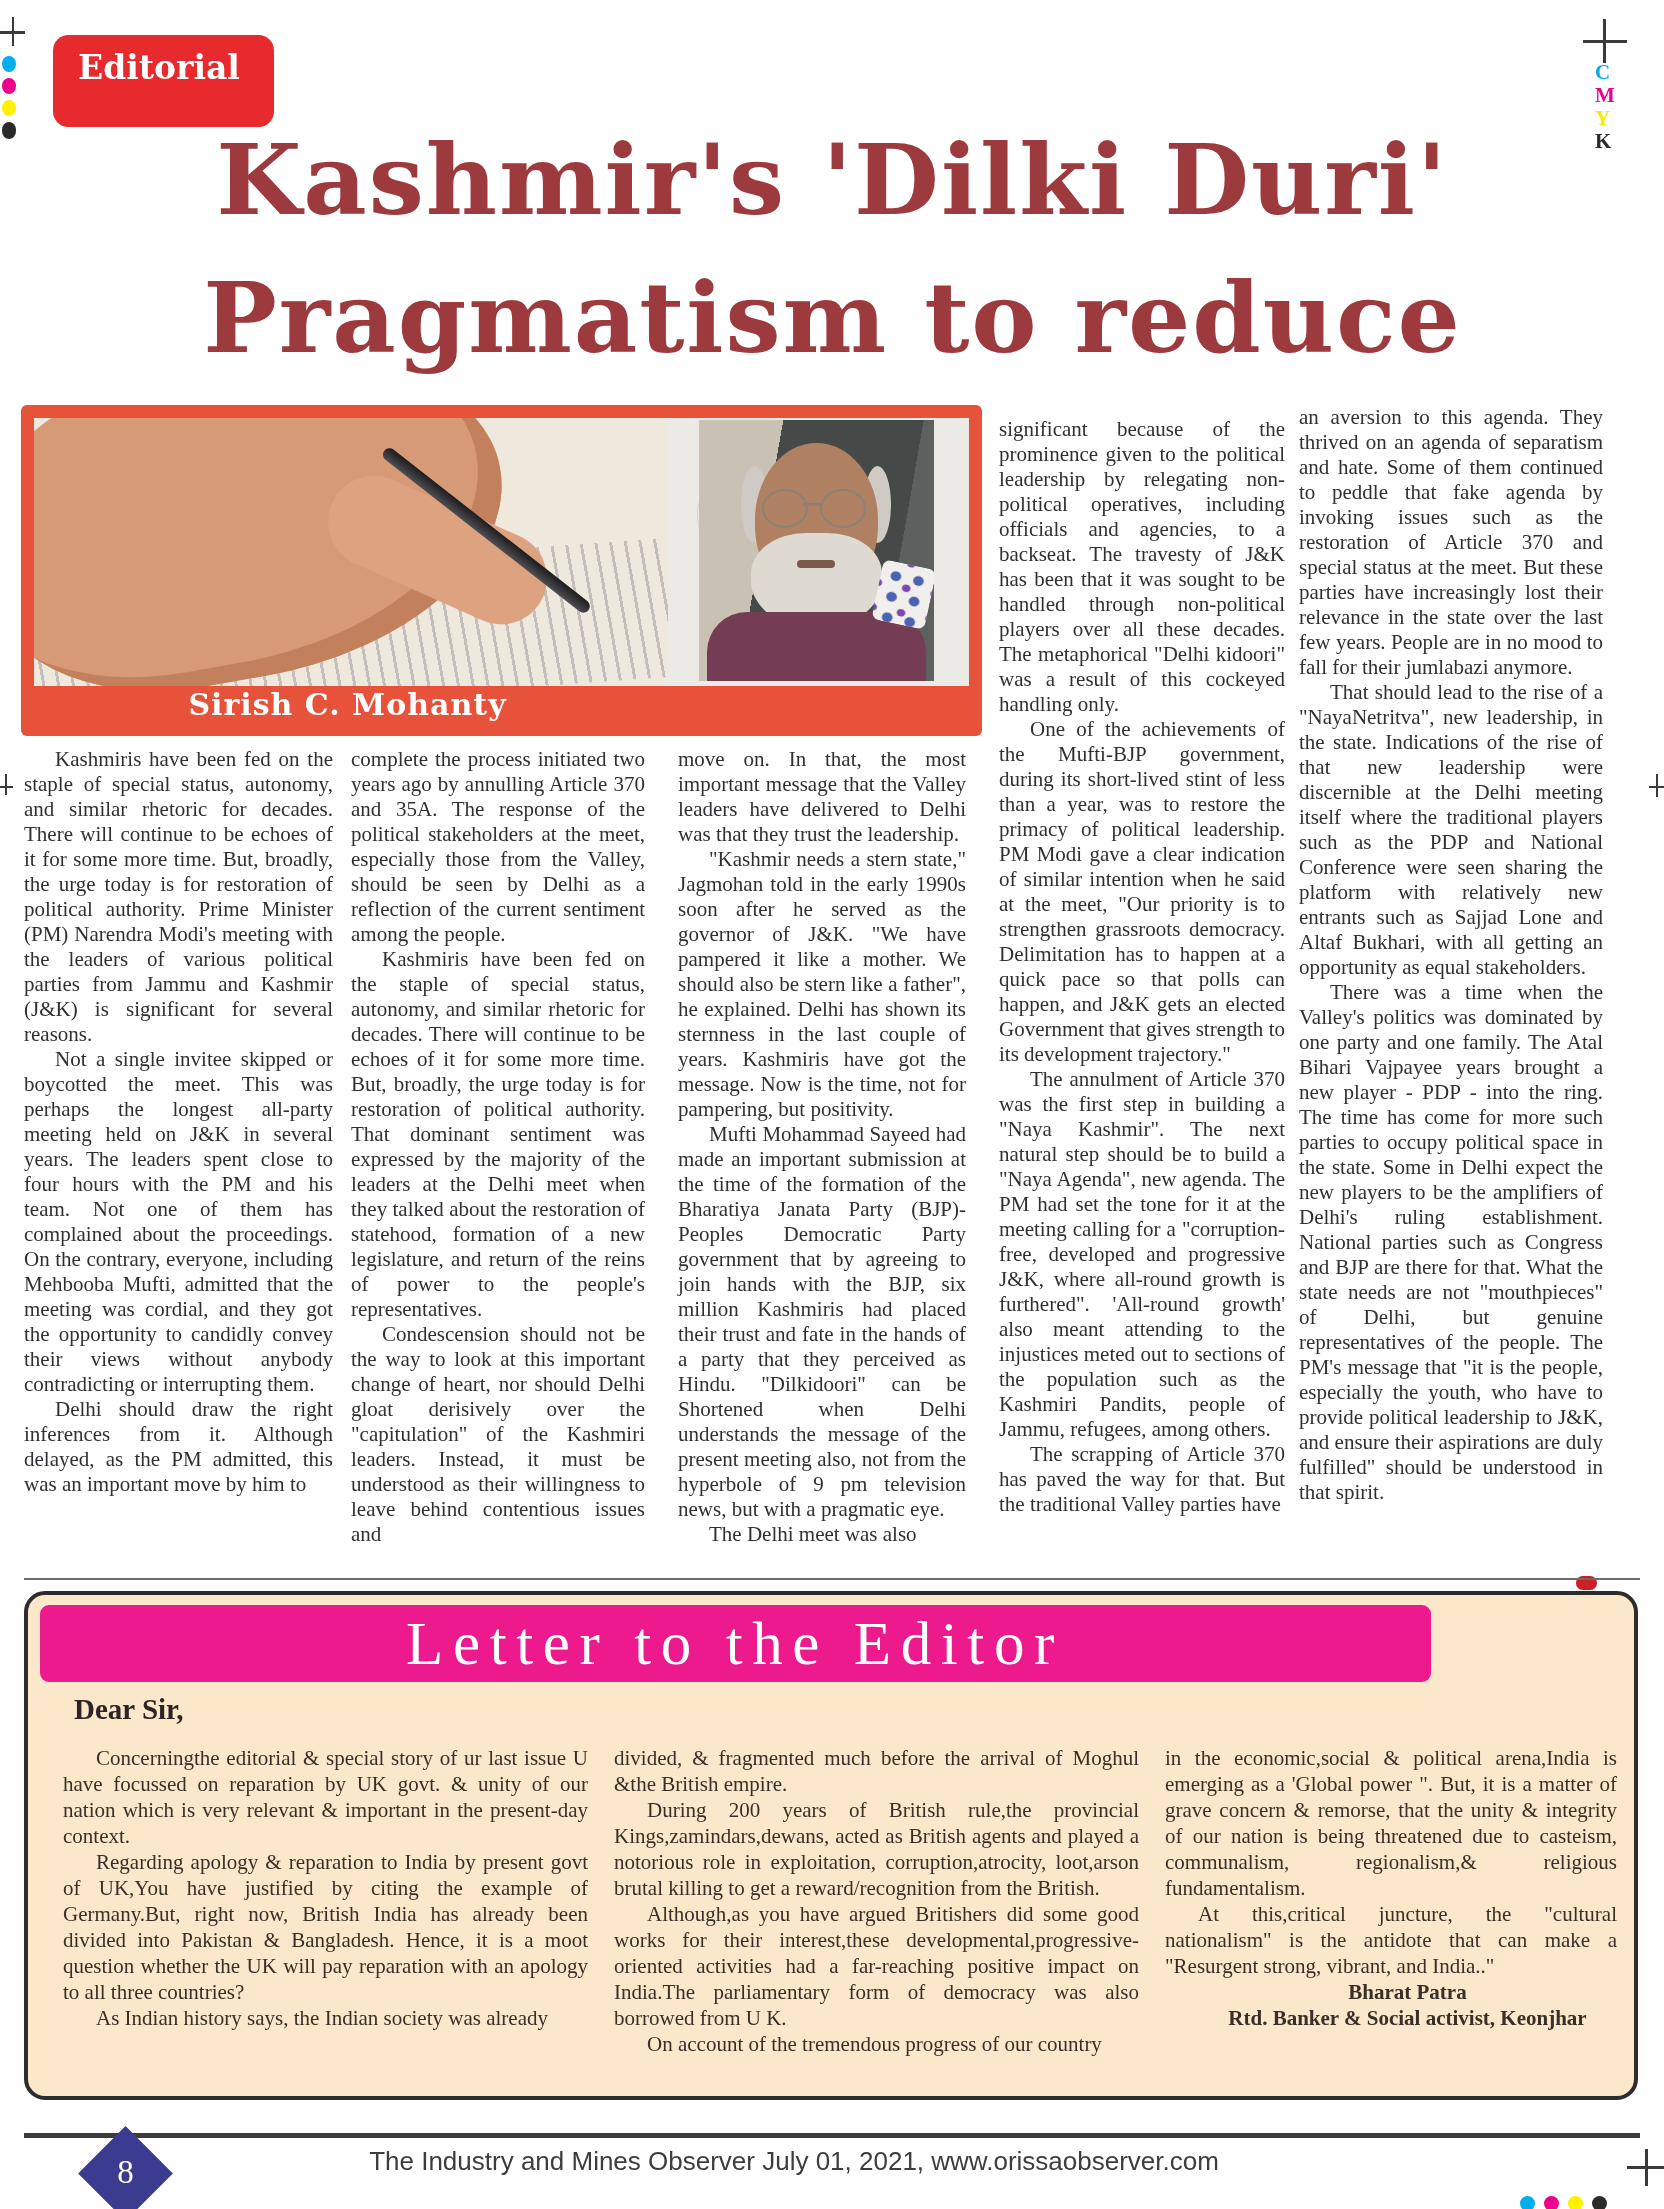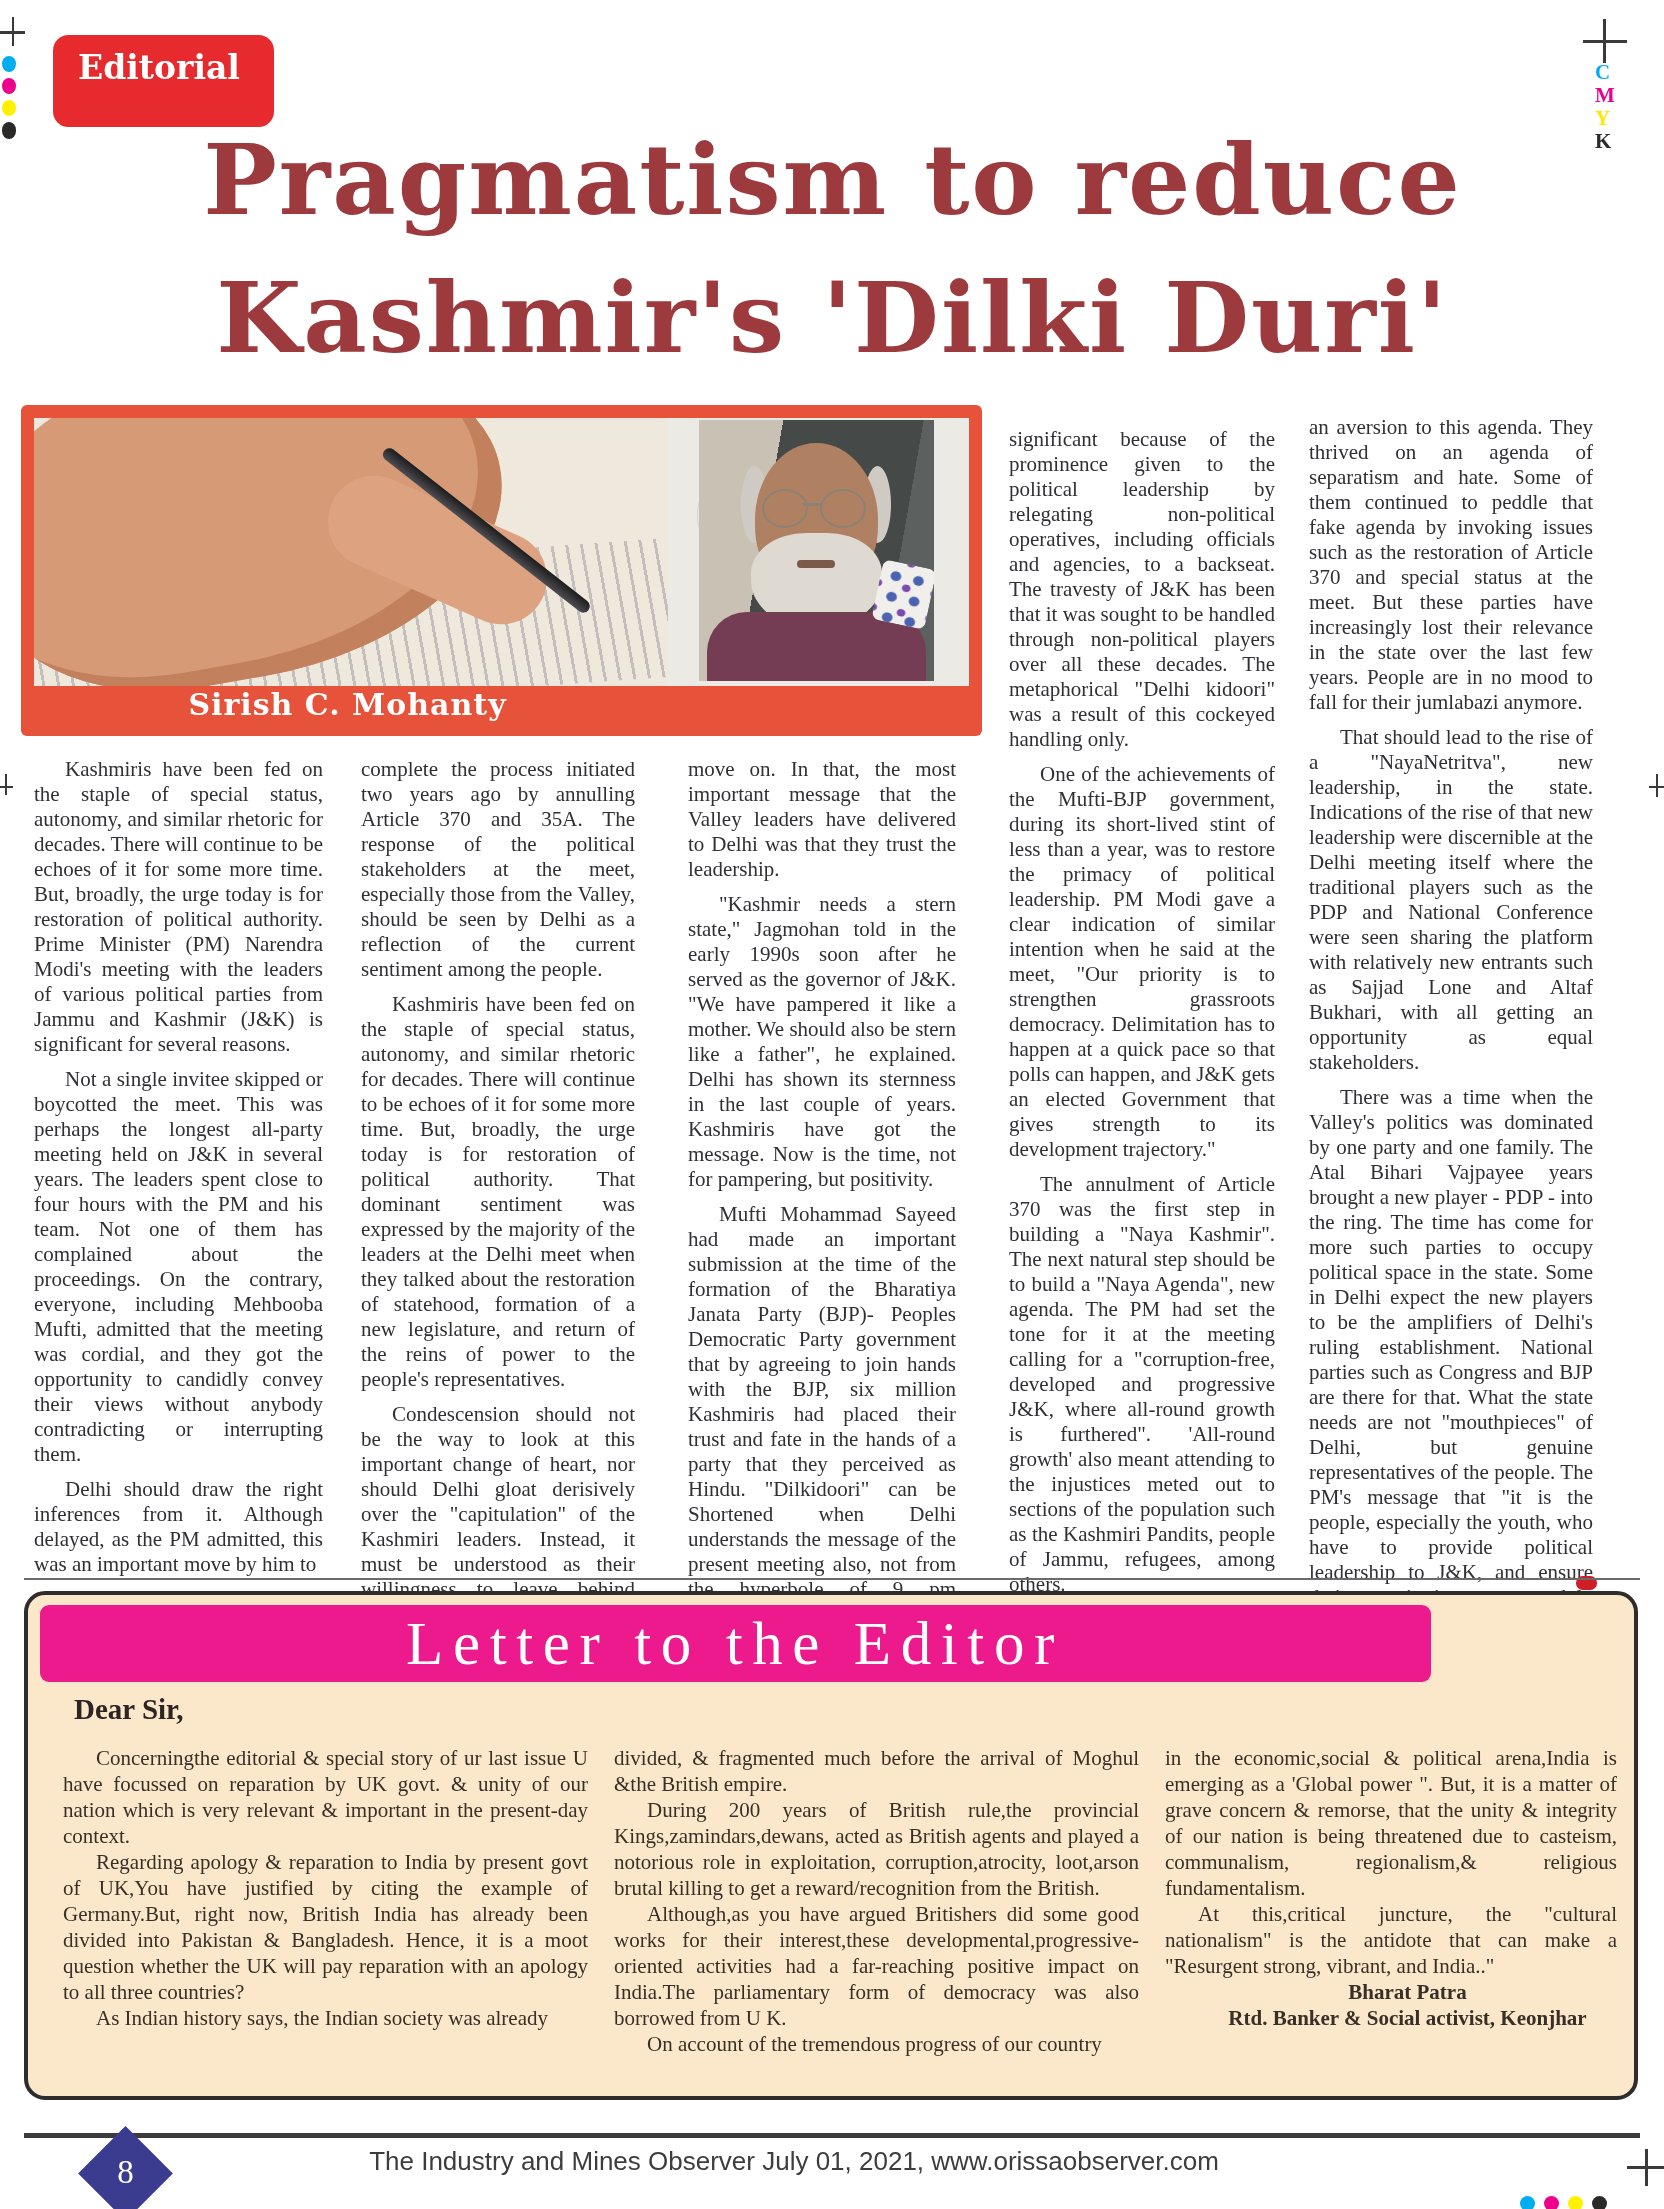--- a/index.html
+++ b/index.html
@@ -53,21 +53,21 @@
   .p-shirt{position:absolute;left:7.7px;bottom:-5.8px;width:219px;height:75px;background:#743d54;border-radius:40px 40px 0 0;}
   .p-dots{position:absolute;right:3.8px;top:144px;width:54px;height:61px;background:#f1efec;border-radius:7.7px;
     transform:rotate(12deg);
     background-image:radial-gradient(#4a62b0 4.8px,transparent 5.8px),radial-gradient(#7a4ab0 3.8px,transparent 4.8px);
     background-size:23px 21px,29px 25px;background-position:3.8px 3.8px,13.4px 11.5px;}
   .caption-strip{position:absolute;left:0;right:0;bottom:0;height:56px;}
   .byline{position:absolute;left:0;top:6.7px;width:653px;text-align:center;color:#ffffff;
     font-family:"DejaVu Serif",serif;font-weight:bold;font-size:30px;letter-spacing:1px;}
   
   .article-col{position:absolute;text-align:justify;font-size:21px;line-height:25px;color:#303034;}
-  .article-col p{margin:10px;}
+  .article-col p{margin:0;}
   .article-col p.indent{text-indent:31px;}
   .col1{left:24px;top:747px;width:309px;}
   .col2{left:351px;top:747px;width:294px;}
   .col3{left:678px;top:747px;width:288px;}
   .col4{left:999px;top:417px;width:286px;}
   .col5{left:1299px;top:405px;width:304px;}
   .end-mark{position:absolute;left:1576px;top:1576px;width:21px;height:14.4px;background:#cf1f26;border-radius:6.7px;}
   
   .rule-above{position:absolute;left:24px;top:1578px;width:1616px;height:1.9px;background:#6b6b6b;}
   .letter-box{position:absolute;left:24px;top:1591px;width:1606px;height:501px;background:#fbe7c9;
@@ -112,22 +112,22 @@
 </div>
 <div class="mark" style="left:0;top:786px;width:13.4px;height:1.9px;"></div>
 <div class="mark" style="left:4.8px;top:774px;width:1.9px;height:21px;"></div>
 <div class="mark" style="left:1649px;top:786px;width:16.3px;height:1.9px;"></div>
 <div class="mark" style="left:1656px;top:774px;width:1.9px;height:23px;"></div>
 
 <div class="badge">
   <div class="badge-label">Editorial</div>
 </div>
 <div class="headline">
+  <div>Kashmir's 'Dilki Duri'</div>
   <div>Pragmatism to reduce</div>
-  <div>Kashmir's 'Dilki Duri'</div>
 </div>
 
 <div class="banner">
   <div class="banner-inner">
     <div class="hand-scene">
       <div class="paper-lines"></div>
       <div class="hand-blob"></div>
       <div class="hand-finger"></div>
       <div class="pen"></div>
     </div>

